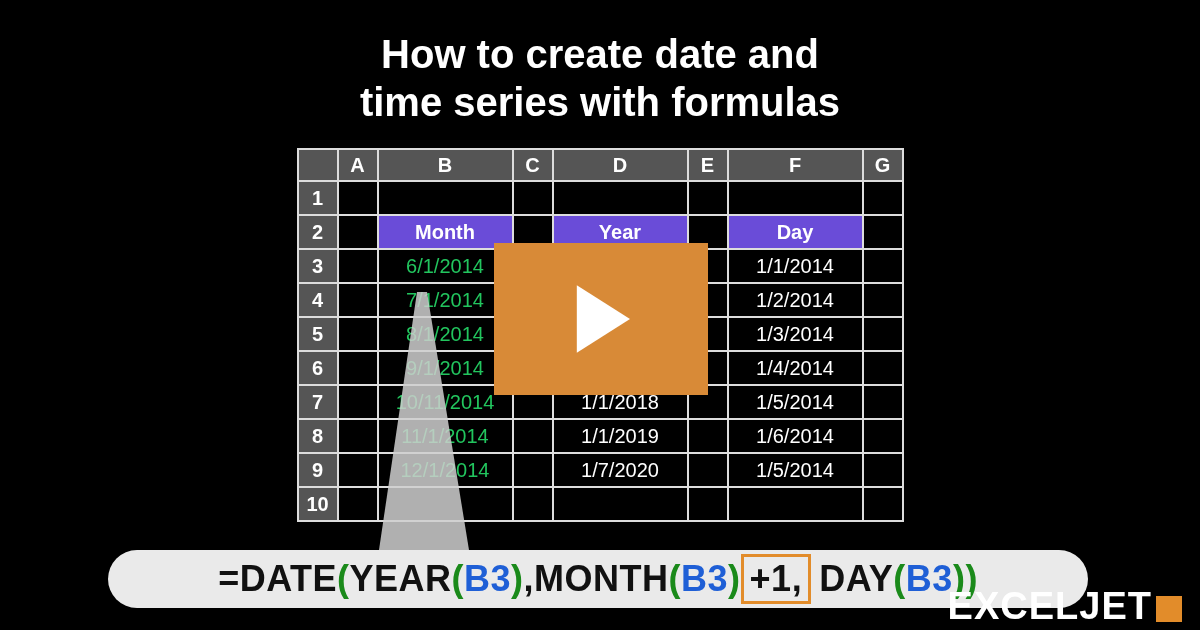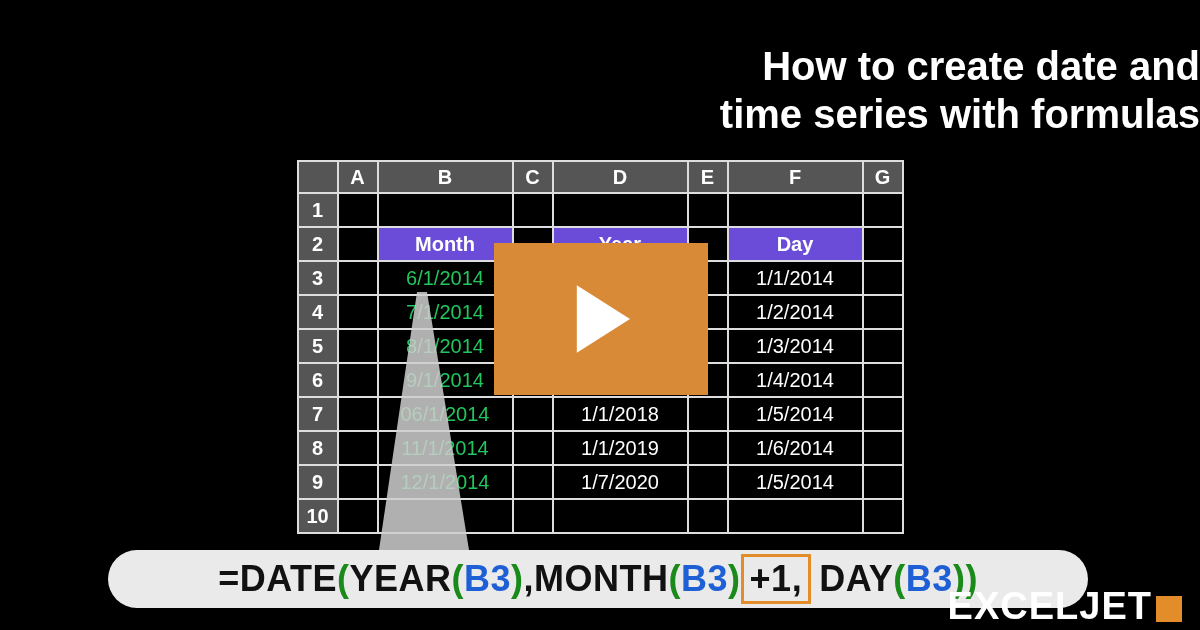--- a/index.html
+++ b/index.html
@@ -10,24 +10,24 @@
     body {
       width: 1200px;
       height: 630px;
       background: #000;
       font-family: Arial, Helvetica, sans-serif;
       color: #fff;
       position: relative;
       overflow: hidden;
     }
     .title {
-      text-align: right;
+      text-align: center;
       font-size: 40px;
       font-weight: bold;
-      padding-top: 42px;
+      padding-top: 30px;
       line-height: 1.2;
     }
     .sheet {
       border-collapse: collapse;
       margin: 22px auto 0;
     }
     .sheet th, .sheet td {
       border: 2px solid #ddd;
     }
     .sheet th {
@@ -213,21 +213,21 @@
       <td class="cell orange">9/1/2014</td>
       <td class="cell"></td>
       <td class="cell orange-dim">1/1/2017</td>
       <td class="cell"></td>
       <td class="cell">1/4/2014</td>
       <td class="cell"></td>
     </tr>
     <tr>
       <td class="rowhdr">7</td>
       <td class="cell"></td>
-      <td class="cell orange">06/1/2014</td>
+      <td class="cell orange">10/11/2014</td>
       <td class="cell"></td>
       <td class="cell">1/1/2018</td>
       <td class="cell"></td>
       <td class="cell">1/5/2014</td>
       <td class="cell"></td>
     </tr>
     <tr>
       <td class="rowhdr">8</td>
       <td class="cell"></td>
       <td class="cell orange">11/1/2014</td>

